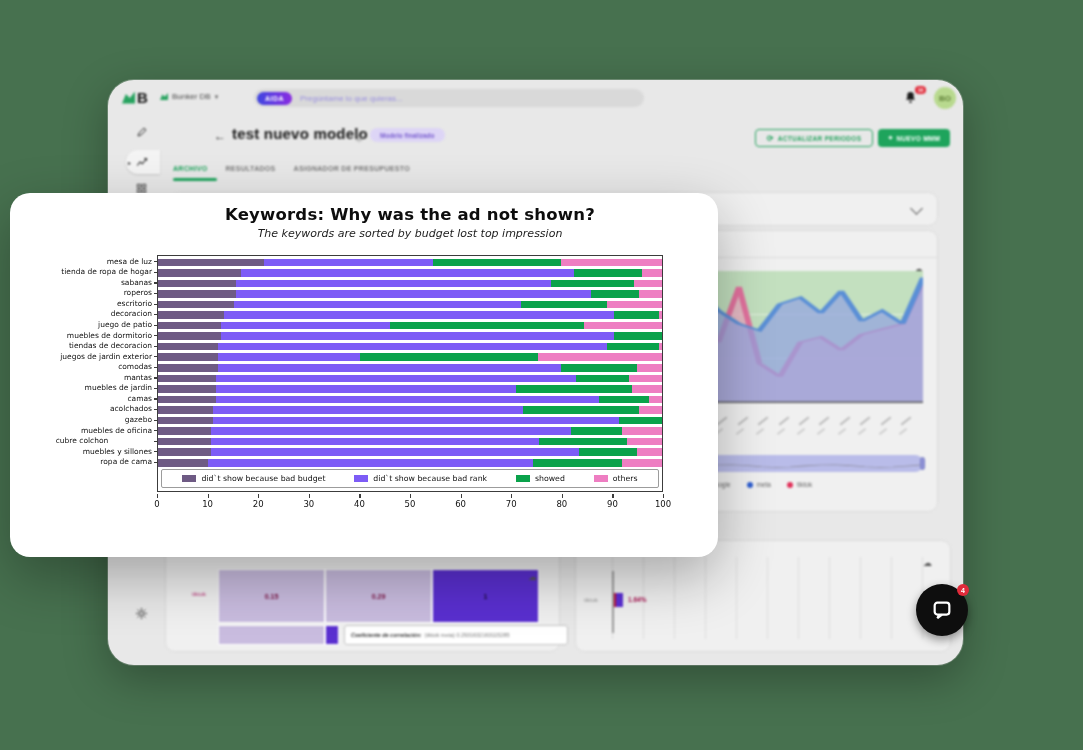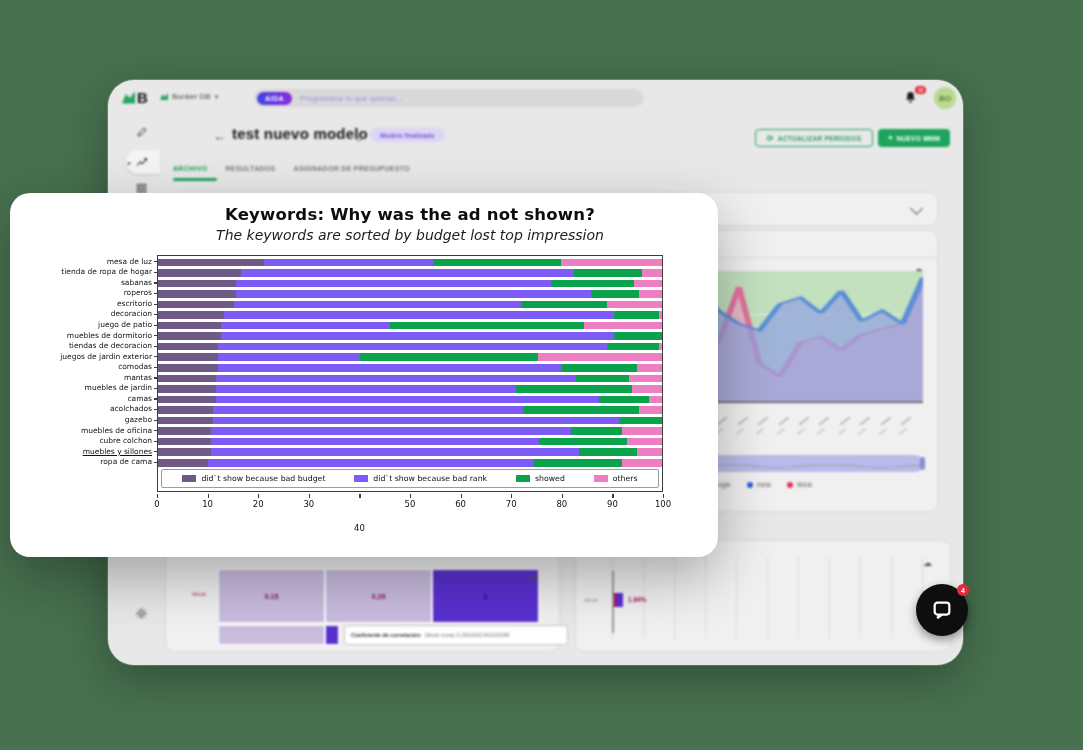--- a/index.html
+++ b/index.html
@@ -112,21 +112,21 @@
   .chat-fab { position:absolute; left:916px; top:584px; width:52px; height:52px; border-radius:50%; background:#0e0e0e;
     display:flex; align-items:center; justify-content:center; box-shadow:0 4px 10px rgba(0,0,0,.4); }
   .chat-fab svg { width:22px; height:22px; stroke:#fff; fill:none; stroke-width:2.4; }
   .chat-badge { position:absolute; left:957px; top:584px; width:12px; height:12px; border-radius:50%; background:#e02b3a;
     color:#fff; font-size:7px; font-weight:700; display:flex; align-items:center; justify-content:center; }
 
   
   .overlay-card { position:absolute; left:10px; top:193px; width:708px; height:364px; background:#fff; border-radius:20px;
     box-shadow:0 20px 55px rgba(0,0,0,.30); font-family:"DejaVu Sans", sans-serif; }
   .mc-title { position:absolute; left:147px; top:12px; width:506px; text-align:center; font-size:16.5px; font-weight:700; color:#0d0d0d; letter-spacing:.2px;}
-  .mc-subtitle { position:absolute; left:147px; top:34px; width:506px; text-align:center; font-size:14px; font-style:italic; color:#1c1c1c; }
+  .mc-subtitle { position:absolute; left:147px; top:34px; width:506px; text-align:center; font-size:11px; font-style:italic; color:#1c1c1c; }
   .mc-plot { position:absolute; left:147px; top:62px; width:506px; height:237px; border:1.3px solid #3c3c3c; background:#fff; }
   .mc-row { position:absolute; left:0; display:flex; width:100%; }
   .mc-seg { height:100%; }
   .mc-ylabel { position:absolute; text-align:right; width:140px; font-size:7.5px; color:#111; line-height:1; }
   .mc-ytick { position:absolute; width:3px; height:1.2px; background:#3c3c3c; }
   .mc-legend { position:absolute; left:3px; right:3px; bottom:3px; height:19px; border:1px solid #9c9c9c; border-radius:2px;
     background:#fff; display:flex; align-items:center; justify-content:space-around; padding:0 6px; }
   .mc-leg-item { display:flex; align-items:center; gap:5px; font-size:7.8px; color:#111; white-space:nowrap; }
   .mc-swatch { width:14px; height:7px; }
   .mc-xtick-mark { position:absolute; width:1.2px; height:4px; background:#3c3c3c; top:300.5px; }
@@ -548,38 +548,38 @@
         <div class="mc-ylabel" style="left: 2px; top: 191.3px;">muebles de jardin</div>
         <div class="mc-ytick" style="left: 143.5px; top: 194.9px;"></div>
         <div class="mc-ylabel" style="left: 2px; top: 201.85px; text-align: right;">camas</div>
         <div class="mc-ytick" style="left: 143.5px; top: 205.45px;"></div>
         <div class="mc-ylabel" style="left: 2px; top: 212.4px;">acolchados</div>
         <div class="mc-ytick" style="left: 143.5px; top: 216px;"></div>
         <div class="mc-ylabel" style="left: 2px; top: 222.95px;">gazebo</div>
         <div class="mc-ytick" style="left: 143.5px; top: 226.55px;"></div>
         <div class="mc-ylabel" style="left: 2px; top: 233.5px;">muebles de oficina</div>
         <div class="mc-ytick" style="left: 143.5px; top: 237.1px;"></div>
-        <div class="mc-ylabel" style="left: 2px; top: 244.05px;">cubre colchon</div>
+        <div class="mc-ylabel" style="left: 2px; top: 244.05px; text-align: center;">cubre colchon</div>
         <div class="mc-ytick" style="left: 143.5px; top: 247.65px;"></div>
-        <div class="mc-ylabel" style="left: 2px; top: 254.6px; text-decoration: underline;">muebles y sillones</div>
+        <div class="mc-ylabel" style="left: 2px; top: 254.6px;">muebles y sillones</div>
         <div class="mc-ytick" style="left: 143.5px; top: 258.2px;"></div>
         <div class="mc-ylabel" style="left: 2px; top: 265.15px;">ropa de cama</div>
         <div class="mc-ytick" style="left: 143.5px; top: 268.75px;"></div>
       </div>
     <div id="mcXTicks">
         <div class="mc-xtick-mark" style="left: 147px;"></div>
         <div class="mc-xtick-label" style="left: 147px;">0</div>
         <div class="mc-xtick-mark" style="left: 197.6px;"></div>
         <div class="mc-xtick-label" style="left: 197.6px;">10</div>
         <div class="mc-xtick-mark" style="left: 248.2px;"></div>
         <div class="mc-xtick-label" style="left: 248.2px;">20</div>
         <div class="mc-xtick-mark" style="left: 298.8px;"></div>
         <div class="mc-xtick-label" style="left: 298.8px;">30</div>
         <div class="mc-xtick-mark" style="left: 349.4px;"></div>
-        <div class="mc-xtick-label" style="left: 349.4px; margin-top: 24px;">40</div>
+        <div class="mc-xtick-label" style="left: 349.4px;">40</div>
         <div class="mc-xtick-mark" style="left: 400px;"></div>
         <div class="mc-xtick-label" style="left: 400px;">50</div>
         <div class="mc-xtick-mark" style="left: 450.6px;"></div>
         <div class="mc-xtick-label" style="left: 450.6px;">60</div>
         <div class="mc-xtick-mark" style="left: 501.2px;"></div>
         <div class="mc-xtick-label" style="left: 501.2px;">70</div>
         <div class="mc-xtick-mark" style="left: 551.8px;"></div>
         <div class="mc-xtick-label" style="left: 551.8px;">80</div>
         <div class="mc-xtick-mark" style="left: 602.4px;"></div>
         <div class="mc-xtick-label" style="left: 602.4px;">90</div>

